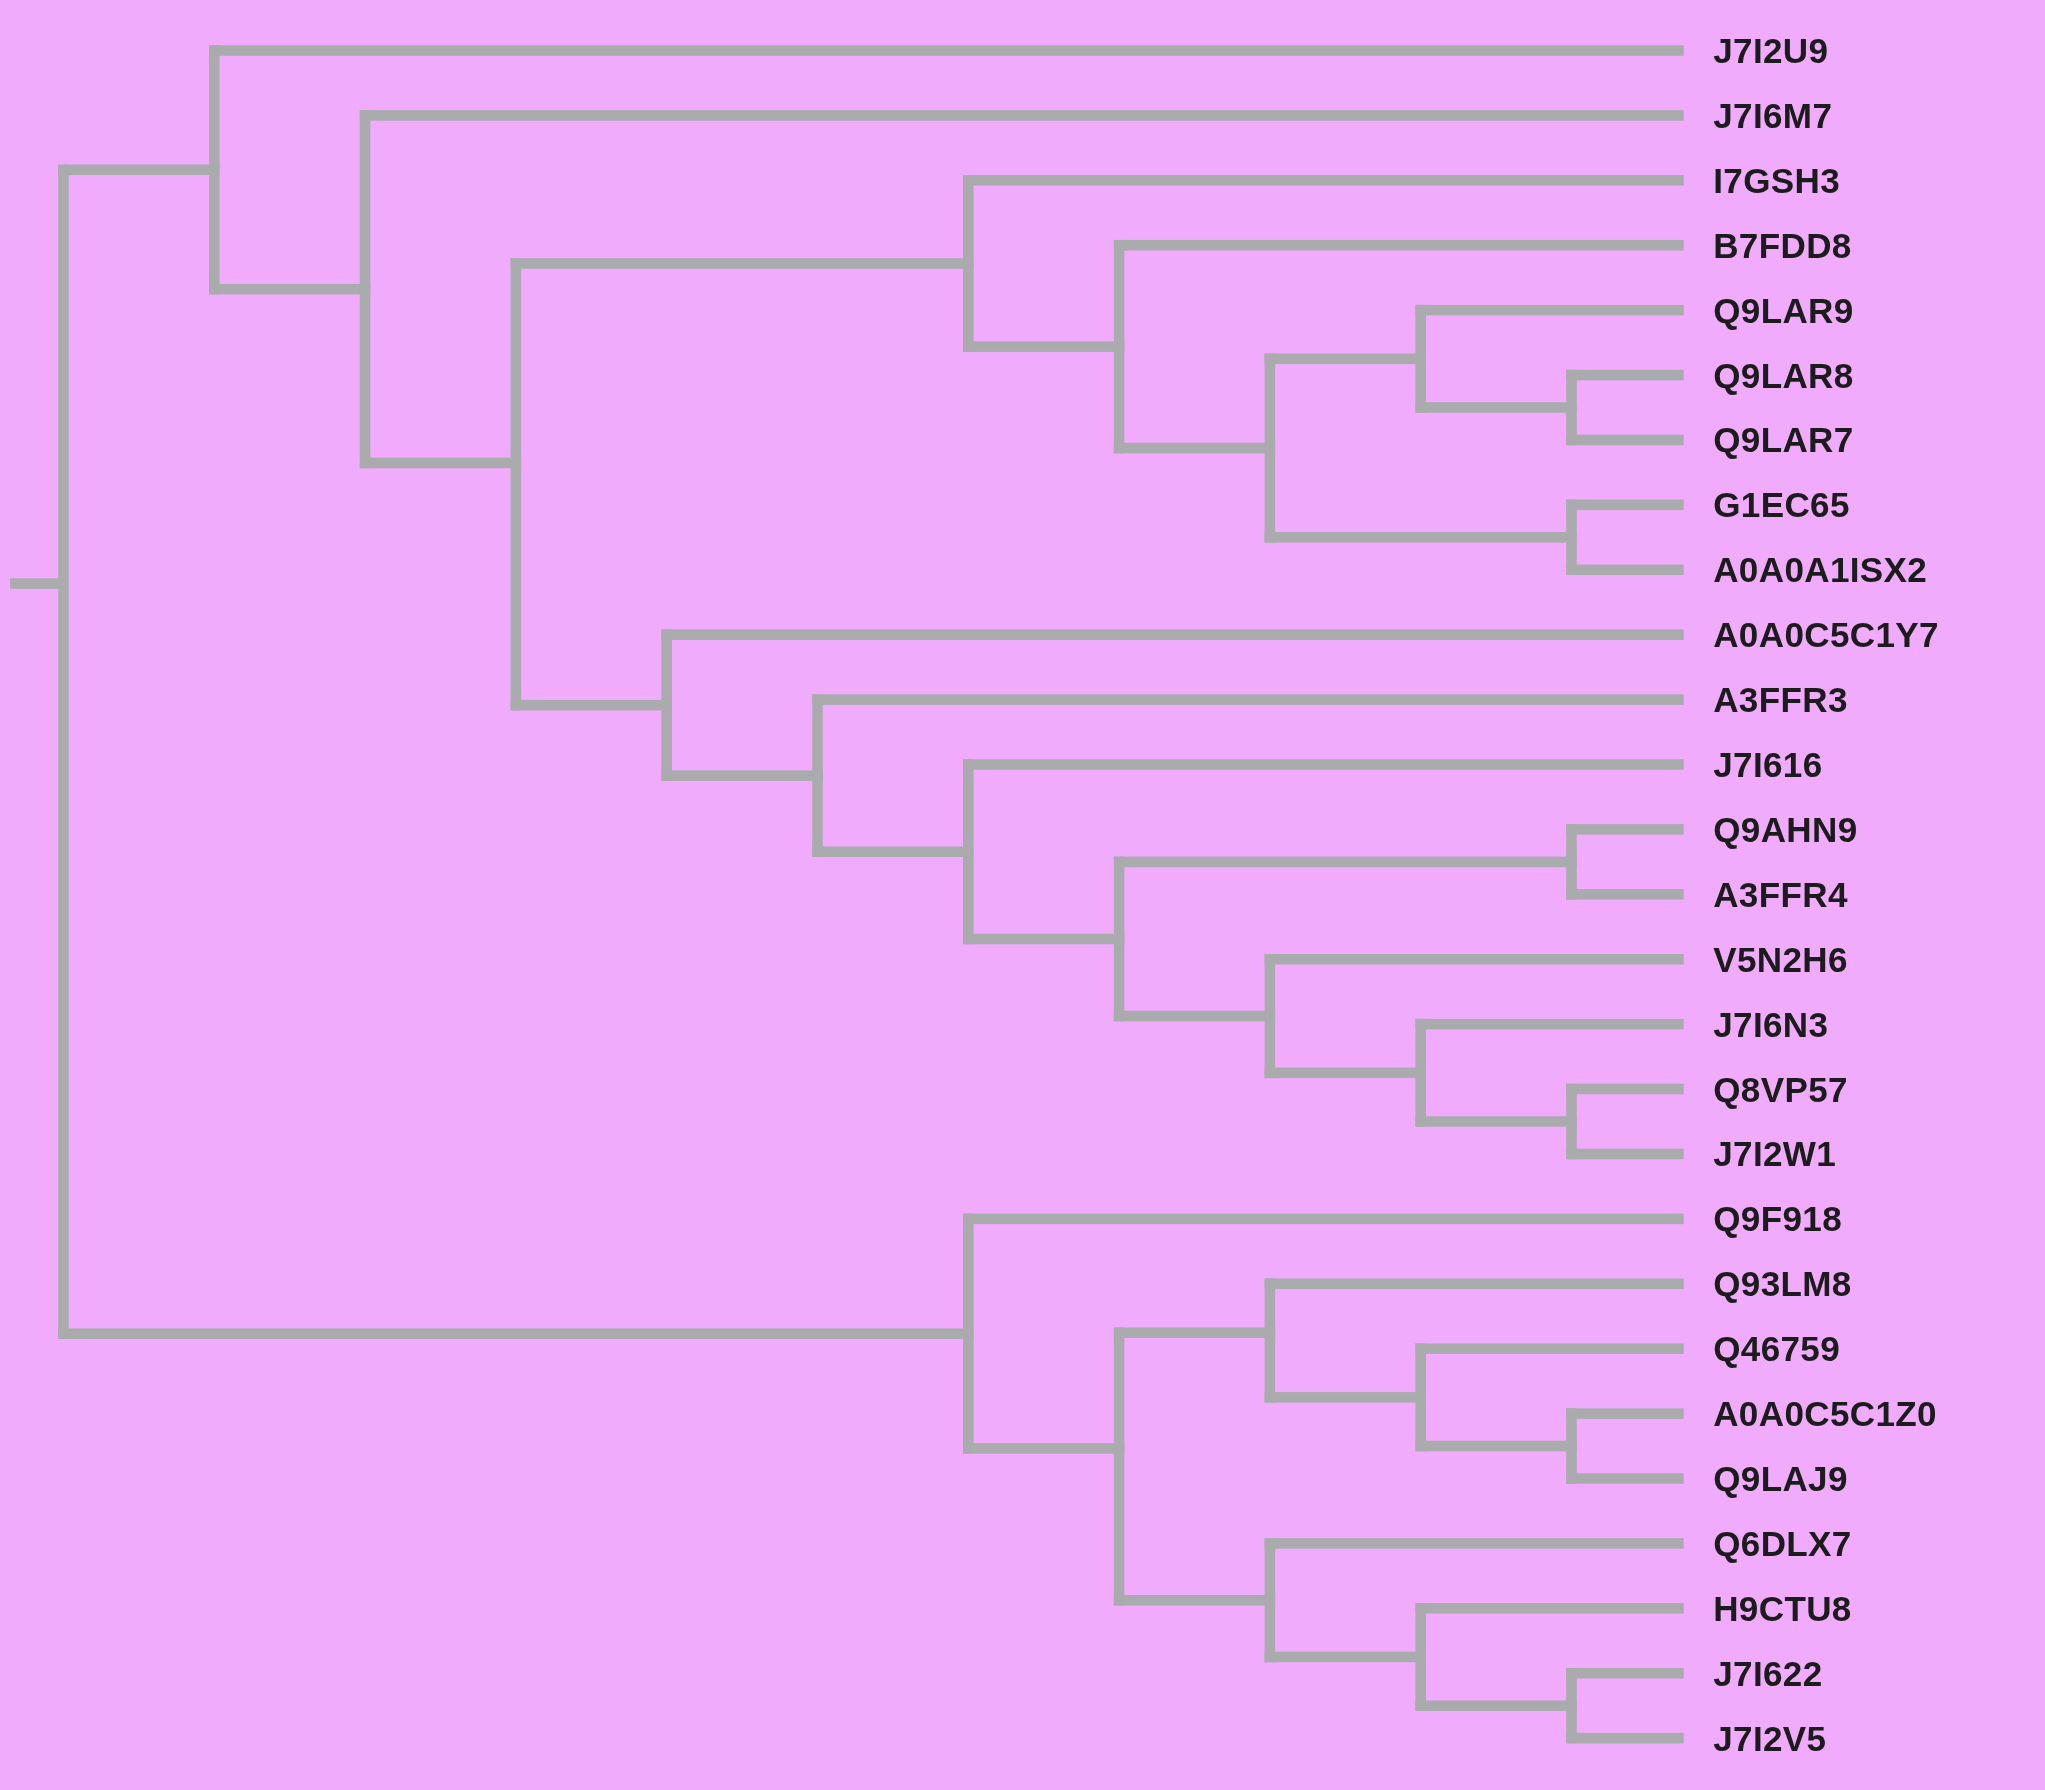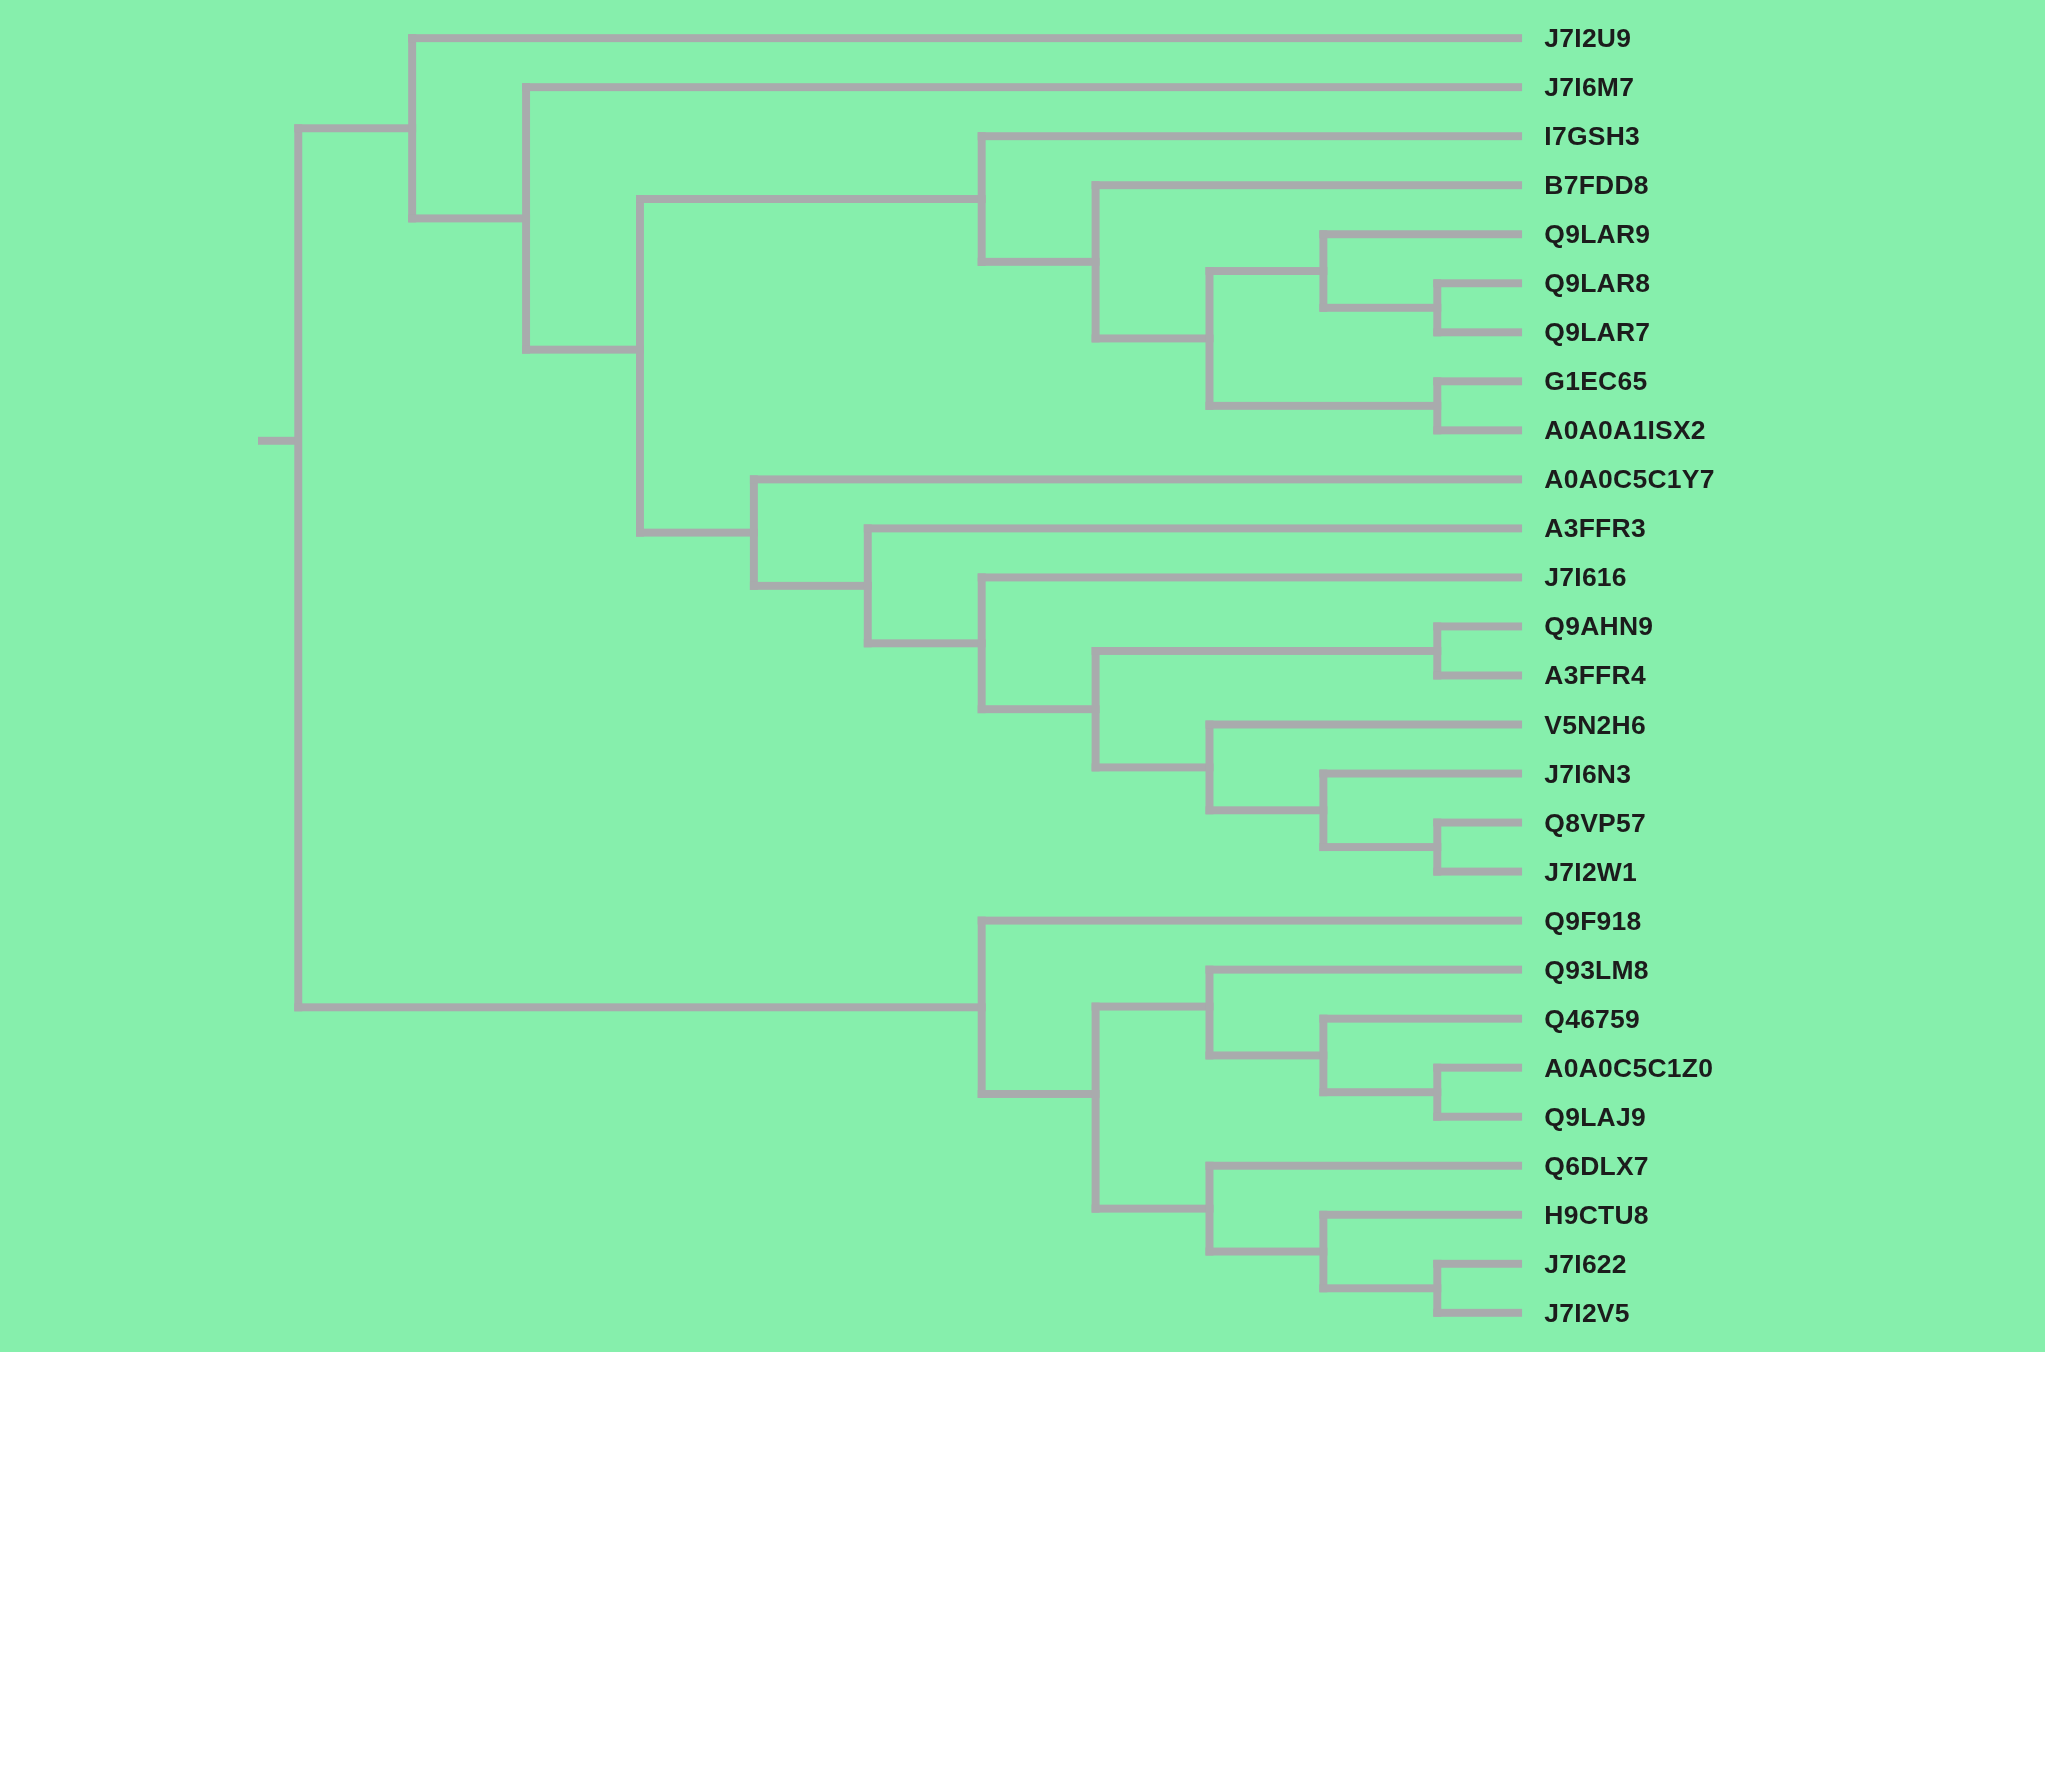--- a/index.html
+++ b/index.html
@@ -1,21 +1,21 @@
 <!DOCTYPE html>
 <html style="font-size:11.2px"><head>
 <meta charset="utf-8">
 <style>
   html, body { margin: 0; padding: 0; }
   body { background: #ffffff; font-family: "Liberation Sans", sans-serif; }
   .fig {
     position: relative;
     width: 2046px;
-    height: 1352px;
-    background: #86efac;
+    height: 1790px;
+    background: #f0abfc;
     overflow: hidden;
   }
   .fig svg { display: block; width: 100%; height: 100%; }
   .leaf-label {
     font-family: "Liberation Sans", sans-serif;
     font-weight: 700;
     letter-spacing: 0.5px;
   }
 </style>
 </head>

